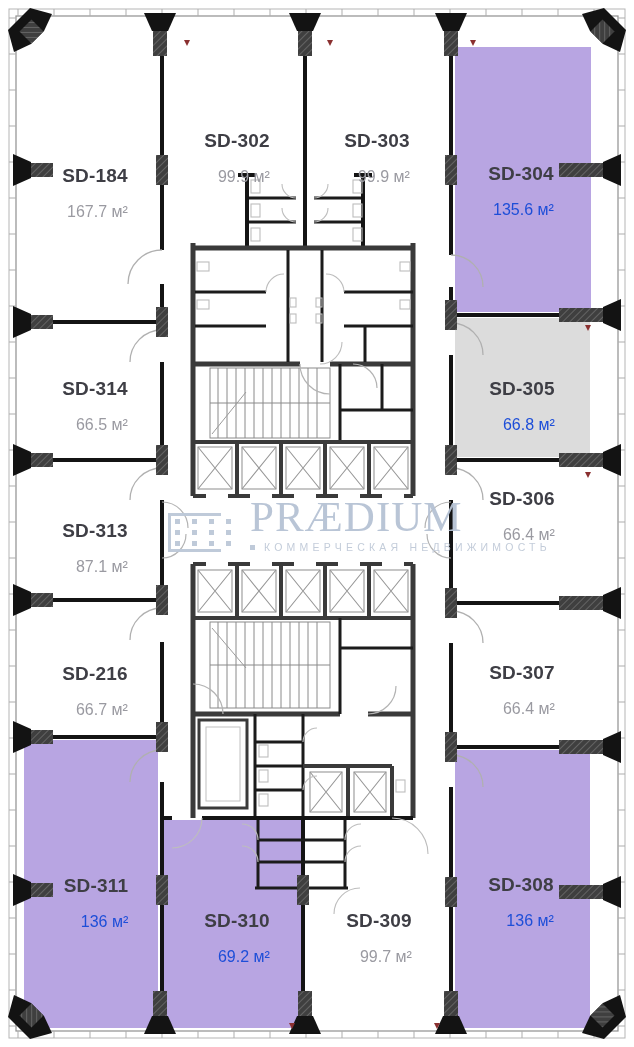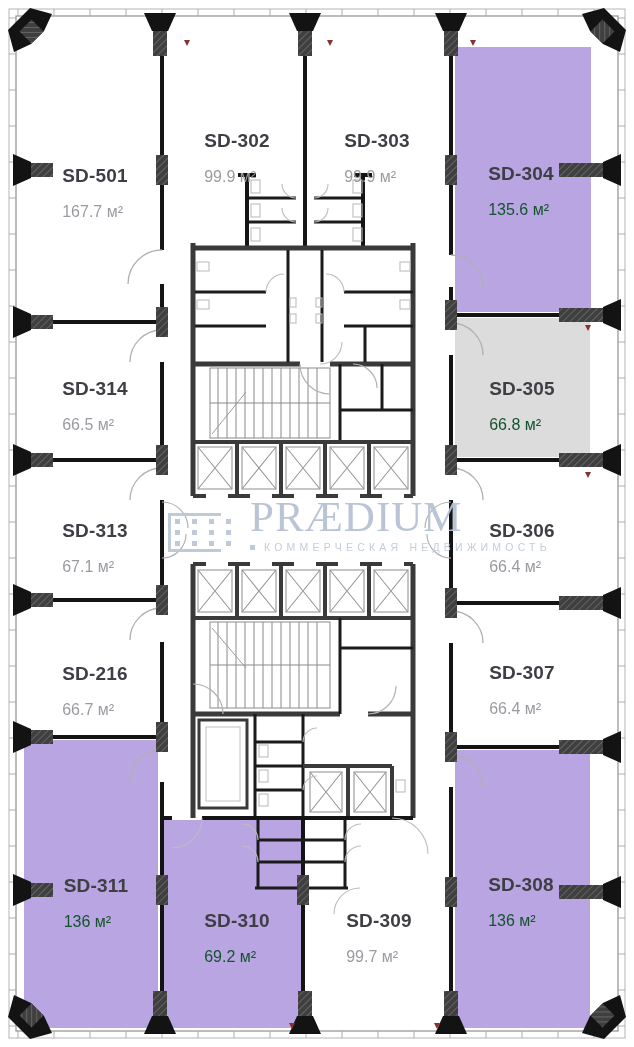--- a/index.html
+++ b/index.html
@@ -1,23 +1,23 @@
 <!DOCTYPE html>
 <html><head>
 <meta charset="utf-8">
 <style>
   html,body{margin:0;padding:0;background:#fff;}
   #plan{position:relative;width:634px;height:1047px;background:#fff;overflow:hidden;
         font-family:"Liberation Sans",sans-serif;}
   #plan svg{position:absolute;left:0;top:0;}
-  .ulabel{position:absolute;transform:translate(-50%,-50%);text-align:left;line-height:1.08;
+  .ulabel{position:absolute;transform:translate(-50%,-50%);text-align:right;line-height:1.08;
           pointer-events:none;white-space:nowrap;}
   .uid{font-size:19px;font-weight:bold;color:#3e3e45;letter-spacing:.2px;}
   .uarea{font-size:16px;color:#9a9aa1;margin-top:16px;}
-  .ulabel.filled .uarea{color:#14532d;}
+  .ulabel.filled .uarea{color:#1d4ed8;}
   
   .watermark{position:absolute;left:168px;top:496px;display:flex;align-items:flex-end;
              pointer-events:none;opacity:.95;}
   .wm-logo{position:relative;width:70px;height:40px;margin-top:8px;}
   .wm-box{position:absolute;left:0;top:0;width:50px;height:33px;border:3px solid #bcc8d8;border-right:none;}
   .wm-dots{position:absolute;left:7px;top:6px;width:60px;height:28px;
            display:grid;grid-template-columns:repeat(4,5px);grid-template-rows:repeat(3,5px);
            column-gap:12px;row-gap:6px;}
   .wm-dots i{background:#bcc8d8;display:block;}
   .wm-text{margin-left:12px;}
@@ -339,40 +339,40 @@
   </div>
   <div class="wm-text">
     <div class="wm-brand">PRÆDIUM</div>
     <div class="wm-tagline">
           <span>КОММЕРЧЕСКАЯ НЕДВИЖИМОСТЬ</span>
         </div>
   </div>
 </div>
 
 <div class="ulabel" style="left:95px;top:193px">
-  <div class="uid">SD-501</div>
+  <div class="uid">SD-184</div>
   <div class="uarea">167.7 м²</div>
 </div>
 <div class="ulabel" style="left:237px;top:158px">
   <div class="uid">SD-302</div>
   <div class="uarea">99.9 м²</div>
 </div>
 <div class="ulabel" style="left:377px;top:158px">
   <div class="uid">SD-303</div>
   <div class="uarea">99.9 м²</div>
 </div>
 <div class="ulabel filled" style="left:521px;top:191px">
   <div class="uid">SD-304</div>
   <div class="uarea">135.6 м²</div>
 </div>
 <div class="ulabel filled" style="left:522px;top:406px">
   <div class="uid">SD-305</div>
   <div class="uarea">66.8 м²</div>
 </div>
-<div class="ulabel" style="left:522px;top:548px">
+<div class="ulabel" style="left:522px;top:516px">
   <div class="uid">SD-306</div>
   <div class="uarea">66.4 м²</div>
 </div>
 <div class="ulabel" style="left:522px;top:690px">
   <div class="uid">SD-307</div>
   <div class="uarea">66.4 м²</div>
 </div>
 <div class="ulabel filled" style="left:521px;top:902px">
   <div class="uid">SD-308</div>
   <div class="uarea">136 м²</div>
@@ -388,20 +388,20 @@
 <div class="ulabel filled" style="left:96px;top:903px">
   <div class="uid">SD-311</div>
   <div class="uarea">136 м²</div>
 </div>
 <div class="ulabel" style="left:95px;top:691px">
   <div class="uid">SD-216</div>
   <div class="uarea">66.7 м²</div>
 </div>
 <div class="ulabel" style="left:95px;top:548px">
   <div class="uid">SD-313</div>
-  <div class="uarea">67.1 м²</div>
+  <div class="uarea">87.1 м²</div>
 </div>
 <div class="ulabel" style="left:95px;top:406px">
   <div class="uid">SD-314</div>
   <div class="uarea">66.5 м²</div>
 </div>
 
 </div>
 
 </body></html>

